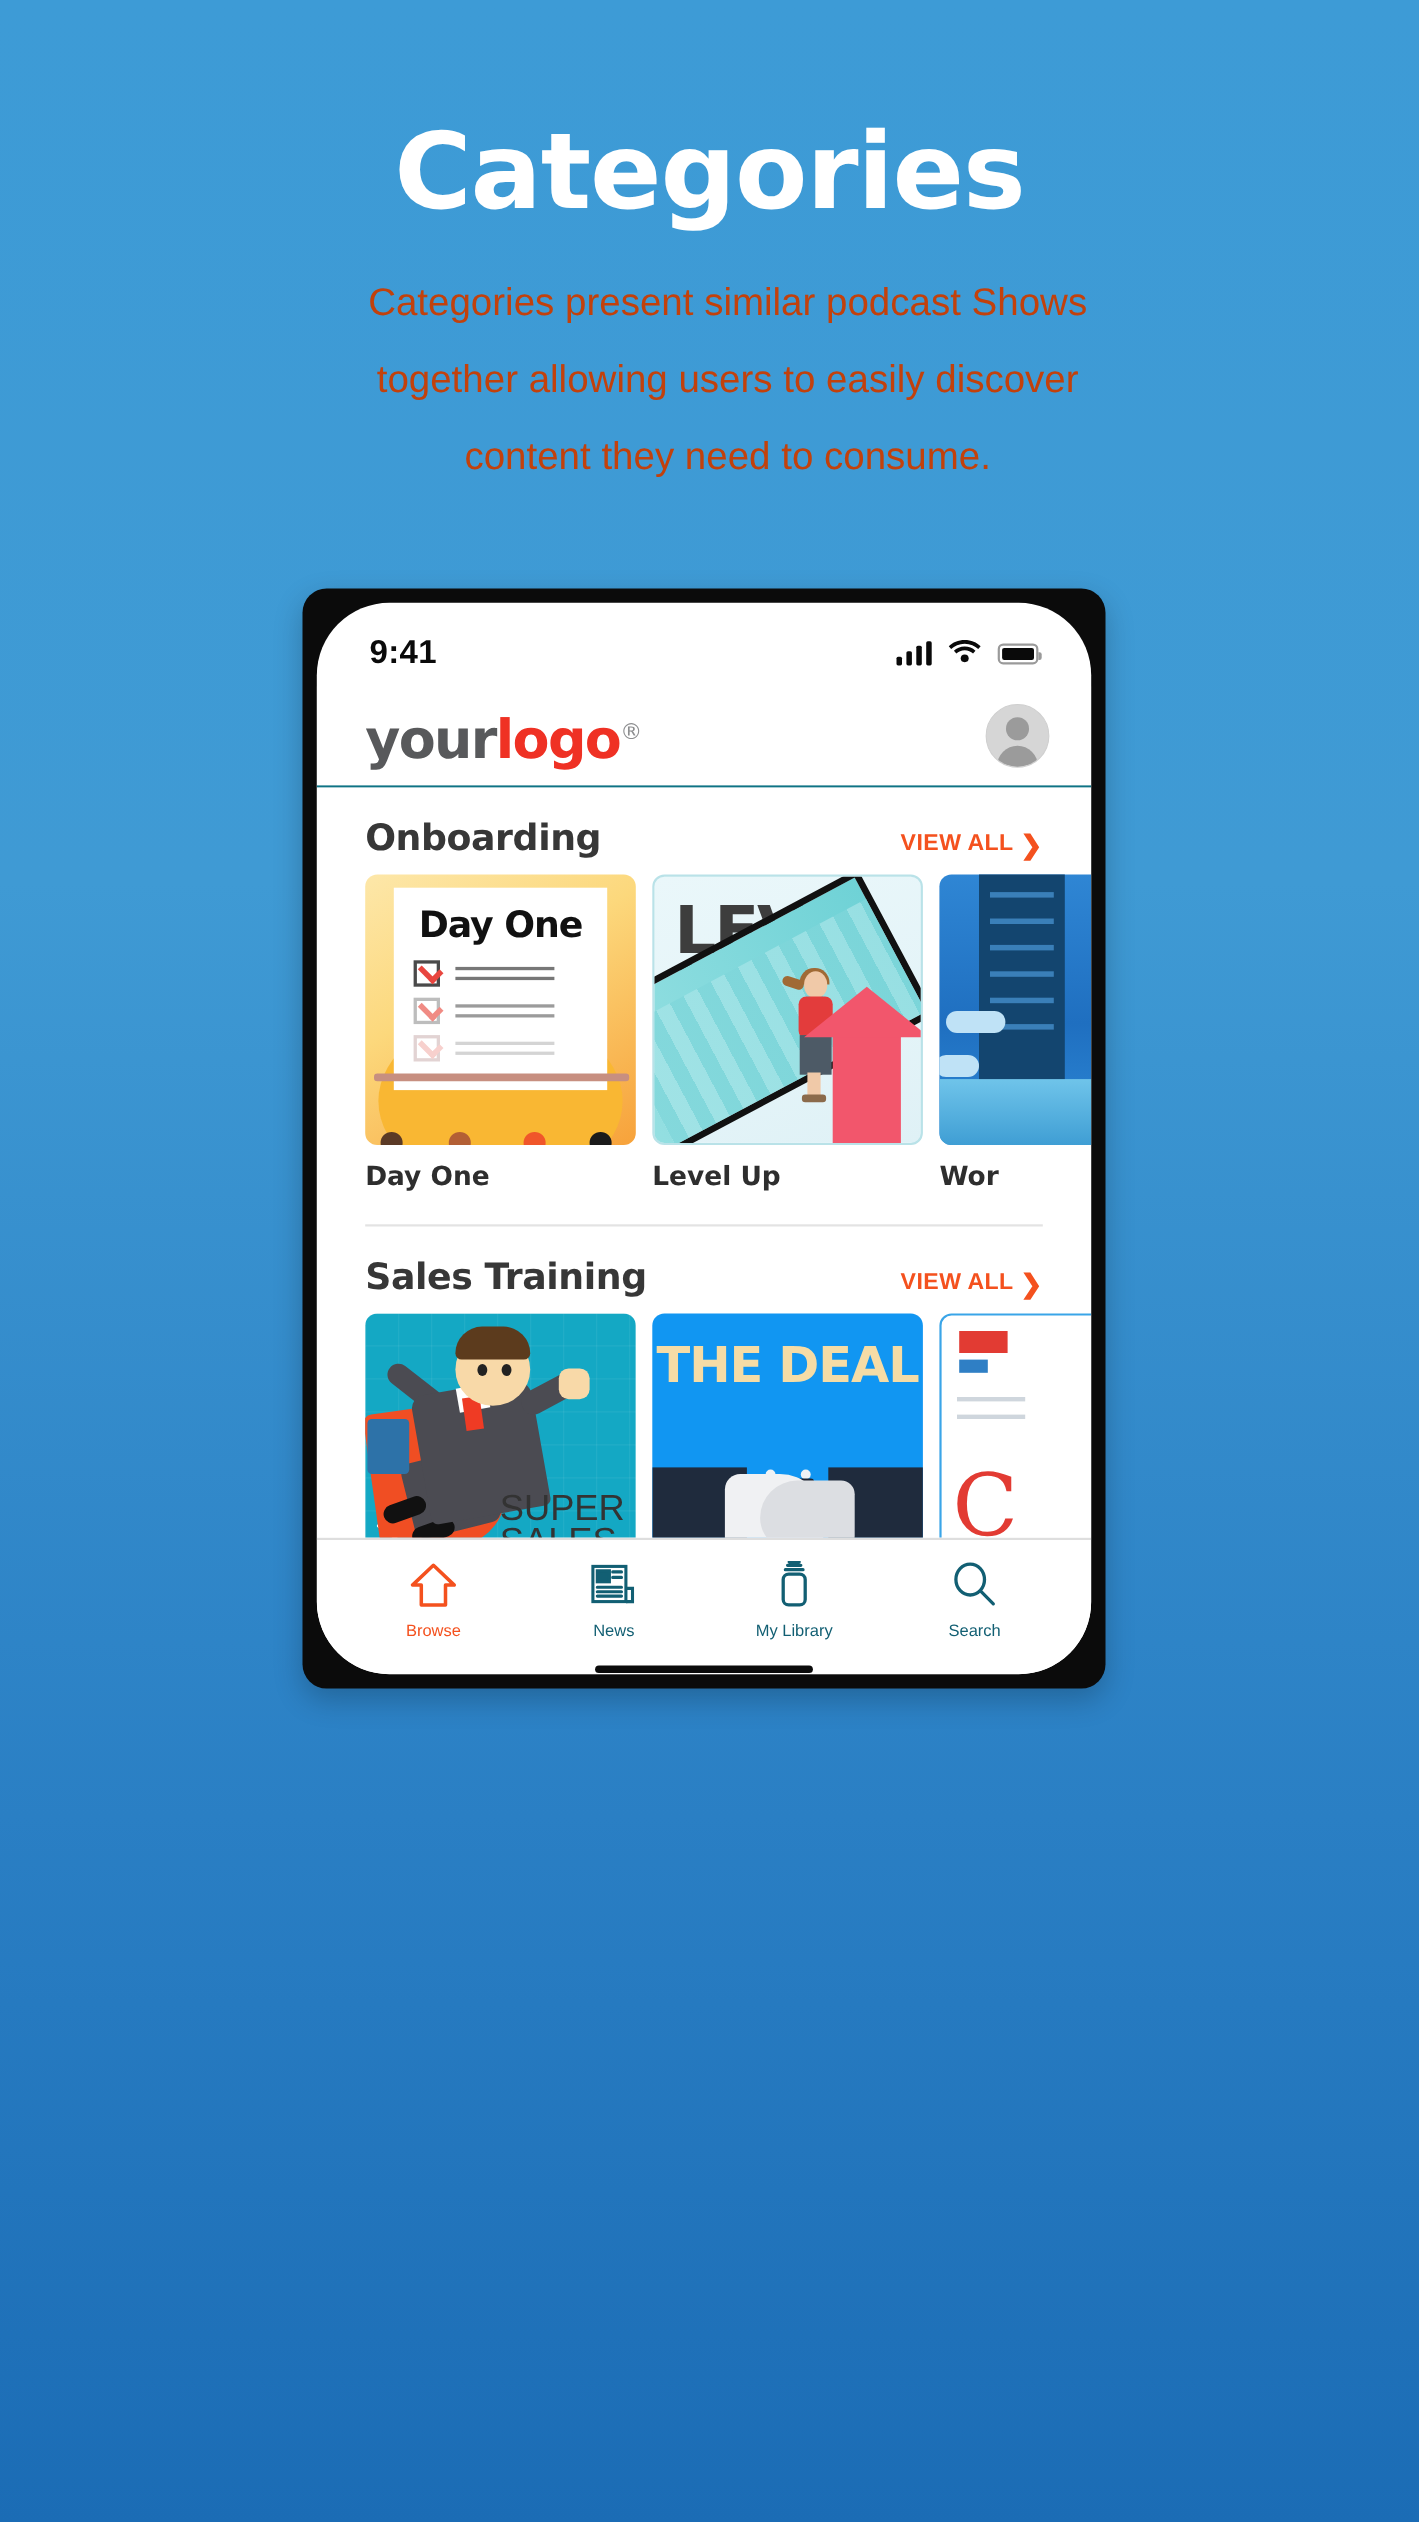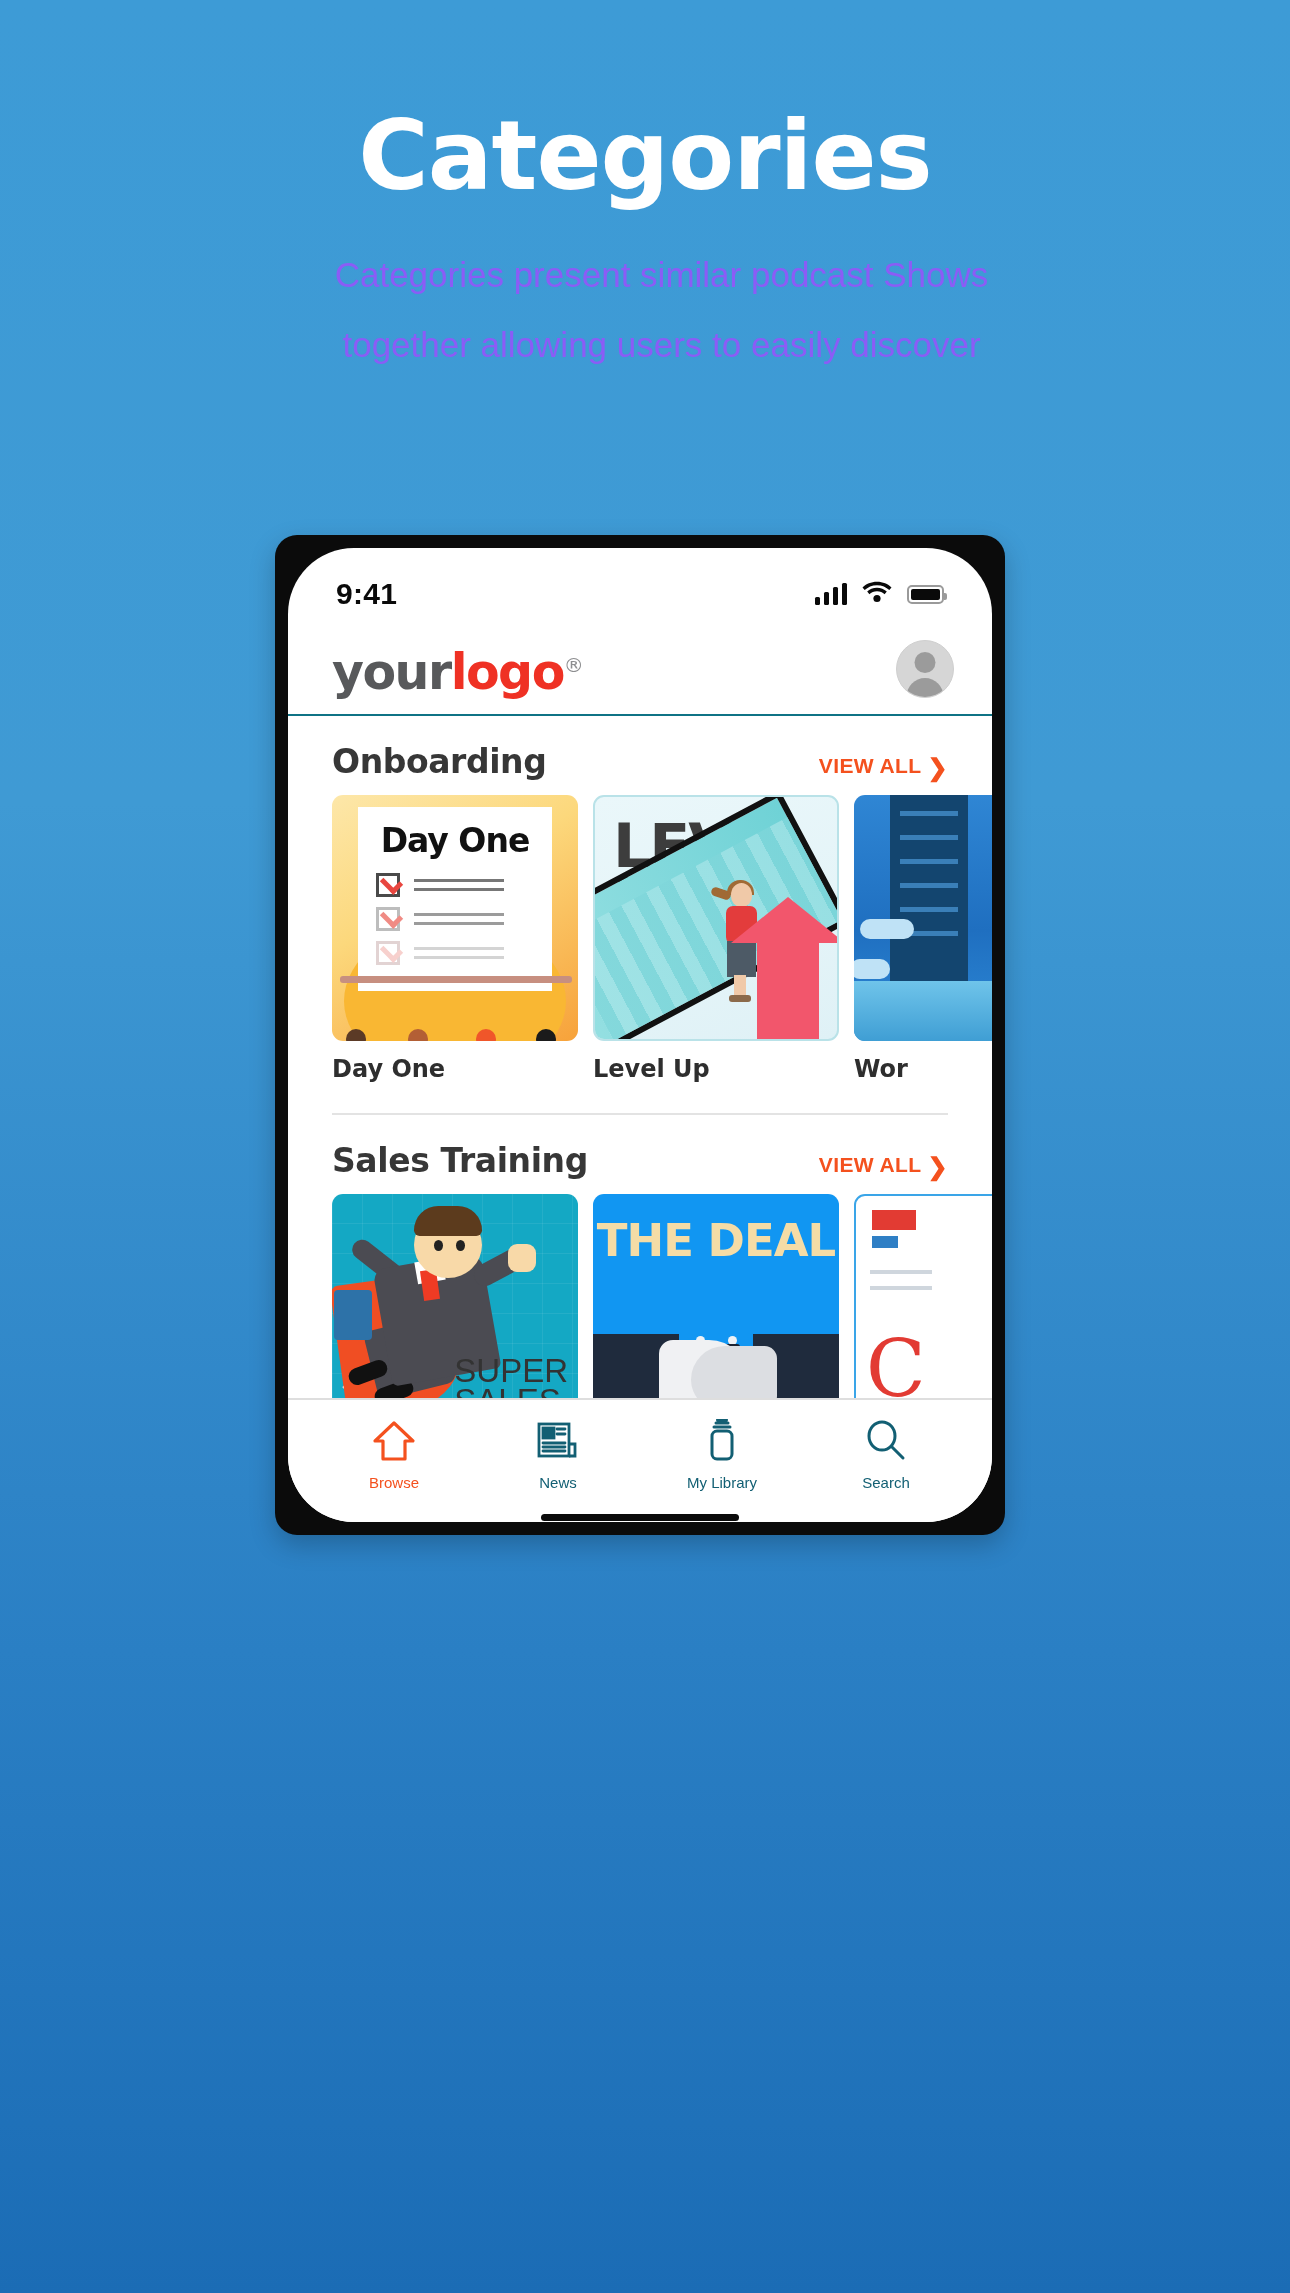--- a/index.html
+++ b/index.html
@@ -15,21 +15,21 @@
   .hero { width:100%; text-align:center; padding-top:108px; }
   .hero-title {
     color:#ffffff;
     font-size:96px;
     line-height:96px;
     font-weight:bold;
     letter-spacing:-1px;
     font-family:"DejaVu Sans", sans-serif;
   }
   .hero-sub {
-    color:#8b5cf6;
+    color:#c2410c;
     font-size:35px;
     line-height:70px;
     font-weight:300;
     margin-top:36px;
     font-family:"Liberation Sans", sans-serif;
     margin-left:33px;
   }
   .hero-sub div { white-space:nowrap; }
 
   
@@ -336,20 +336,21 @@
   .tab.active .lbl { color:#f4511e; }
 </style>
 </head>
 <body>
 
 <div class="hero">
   <div class="hero-title">Categories</div>
   <div class="hero-sub">
     <div>Categories present similar podcast Shows</div>
     <div>together allowing users to easily discover</div>
+    <div>content they need to consume.</div>
   </div>
 </div>
 
 <div class="phone-wrap">
  <div class="phone">
   <div class="phone-inner">
 
     <div class="statusbar">
       <div class="clock">9:41</div>
       <div class="status-icons">

